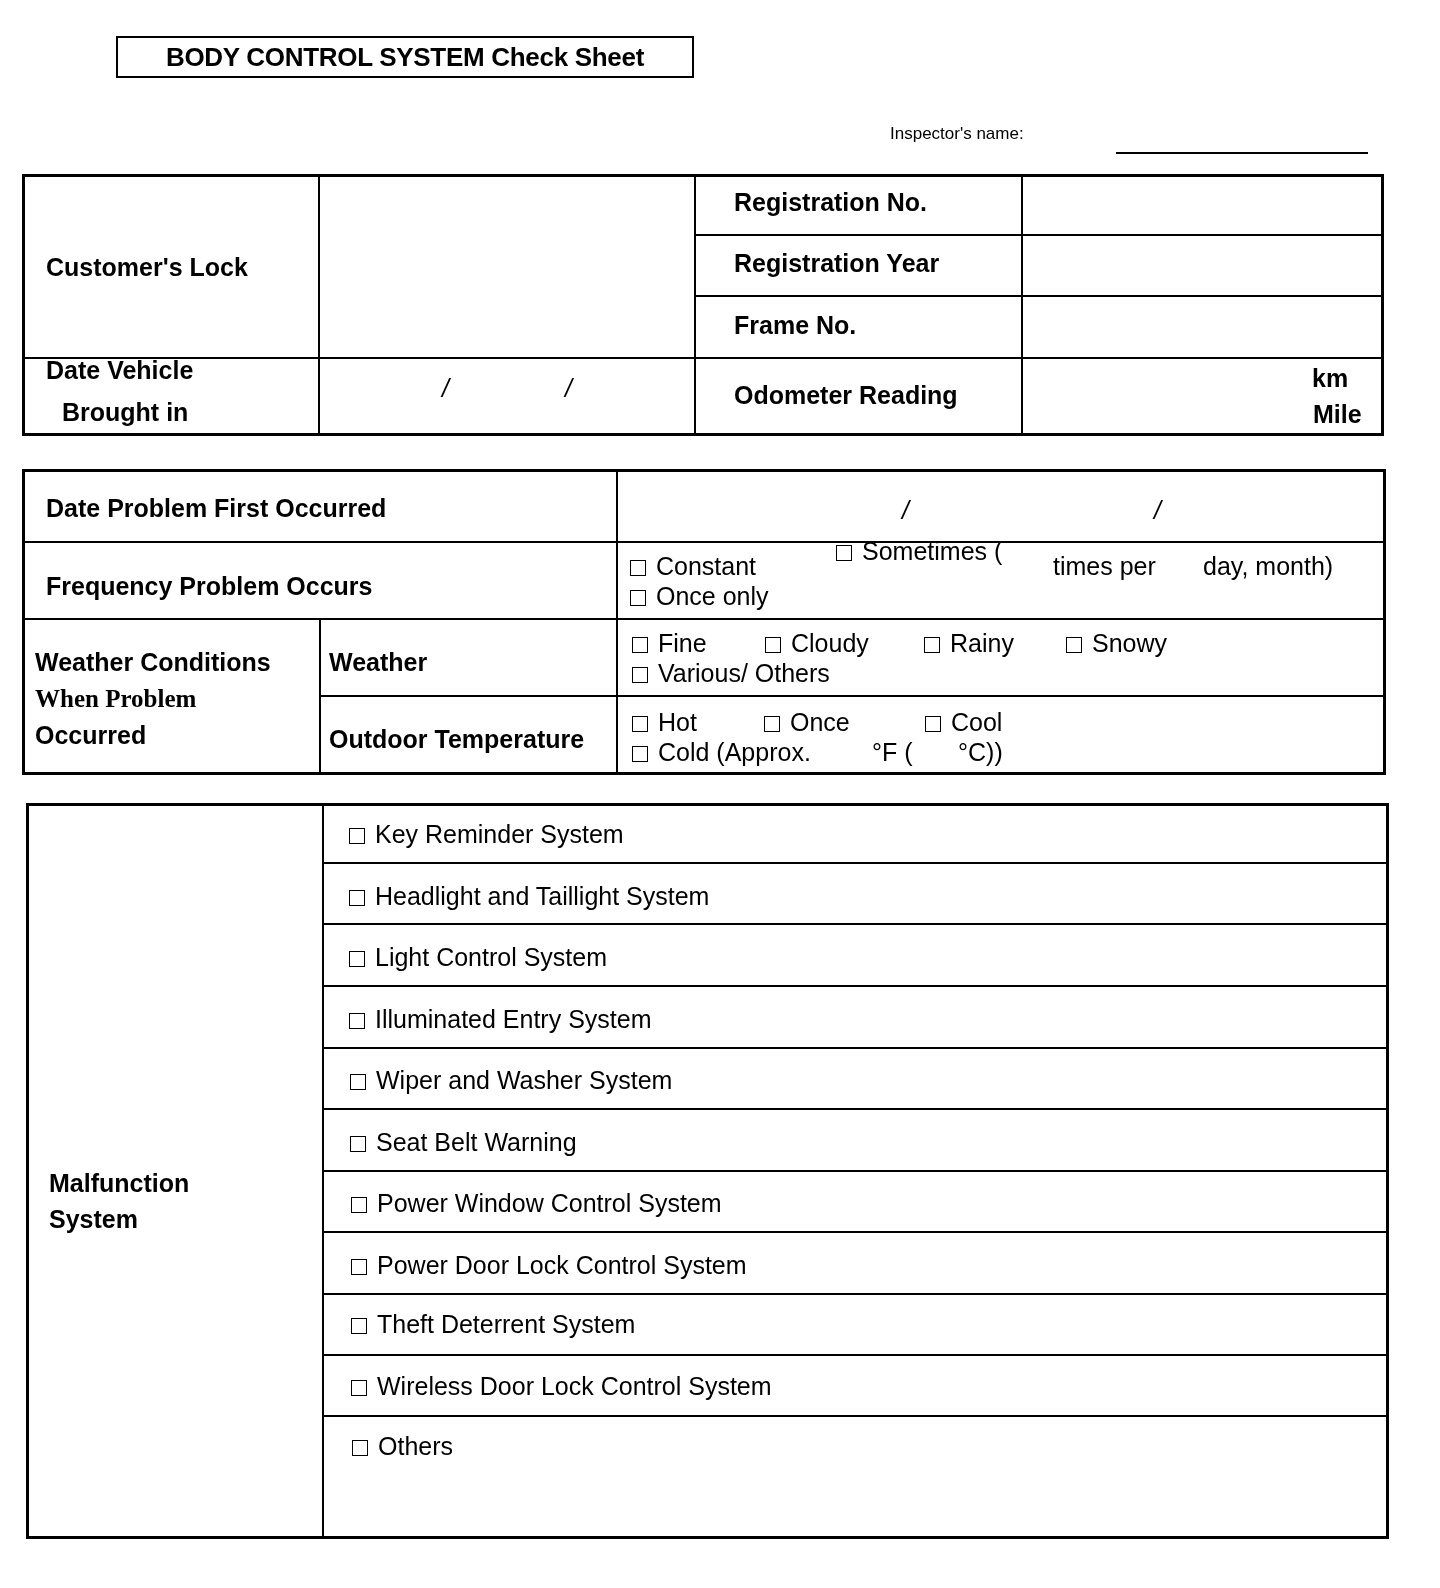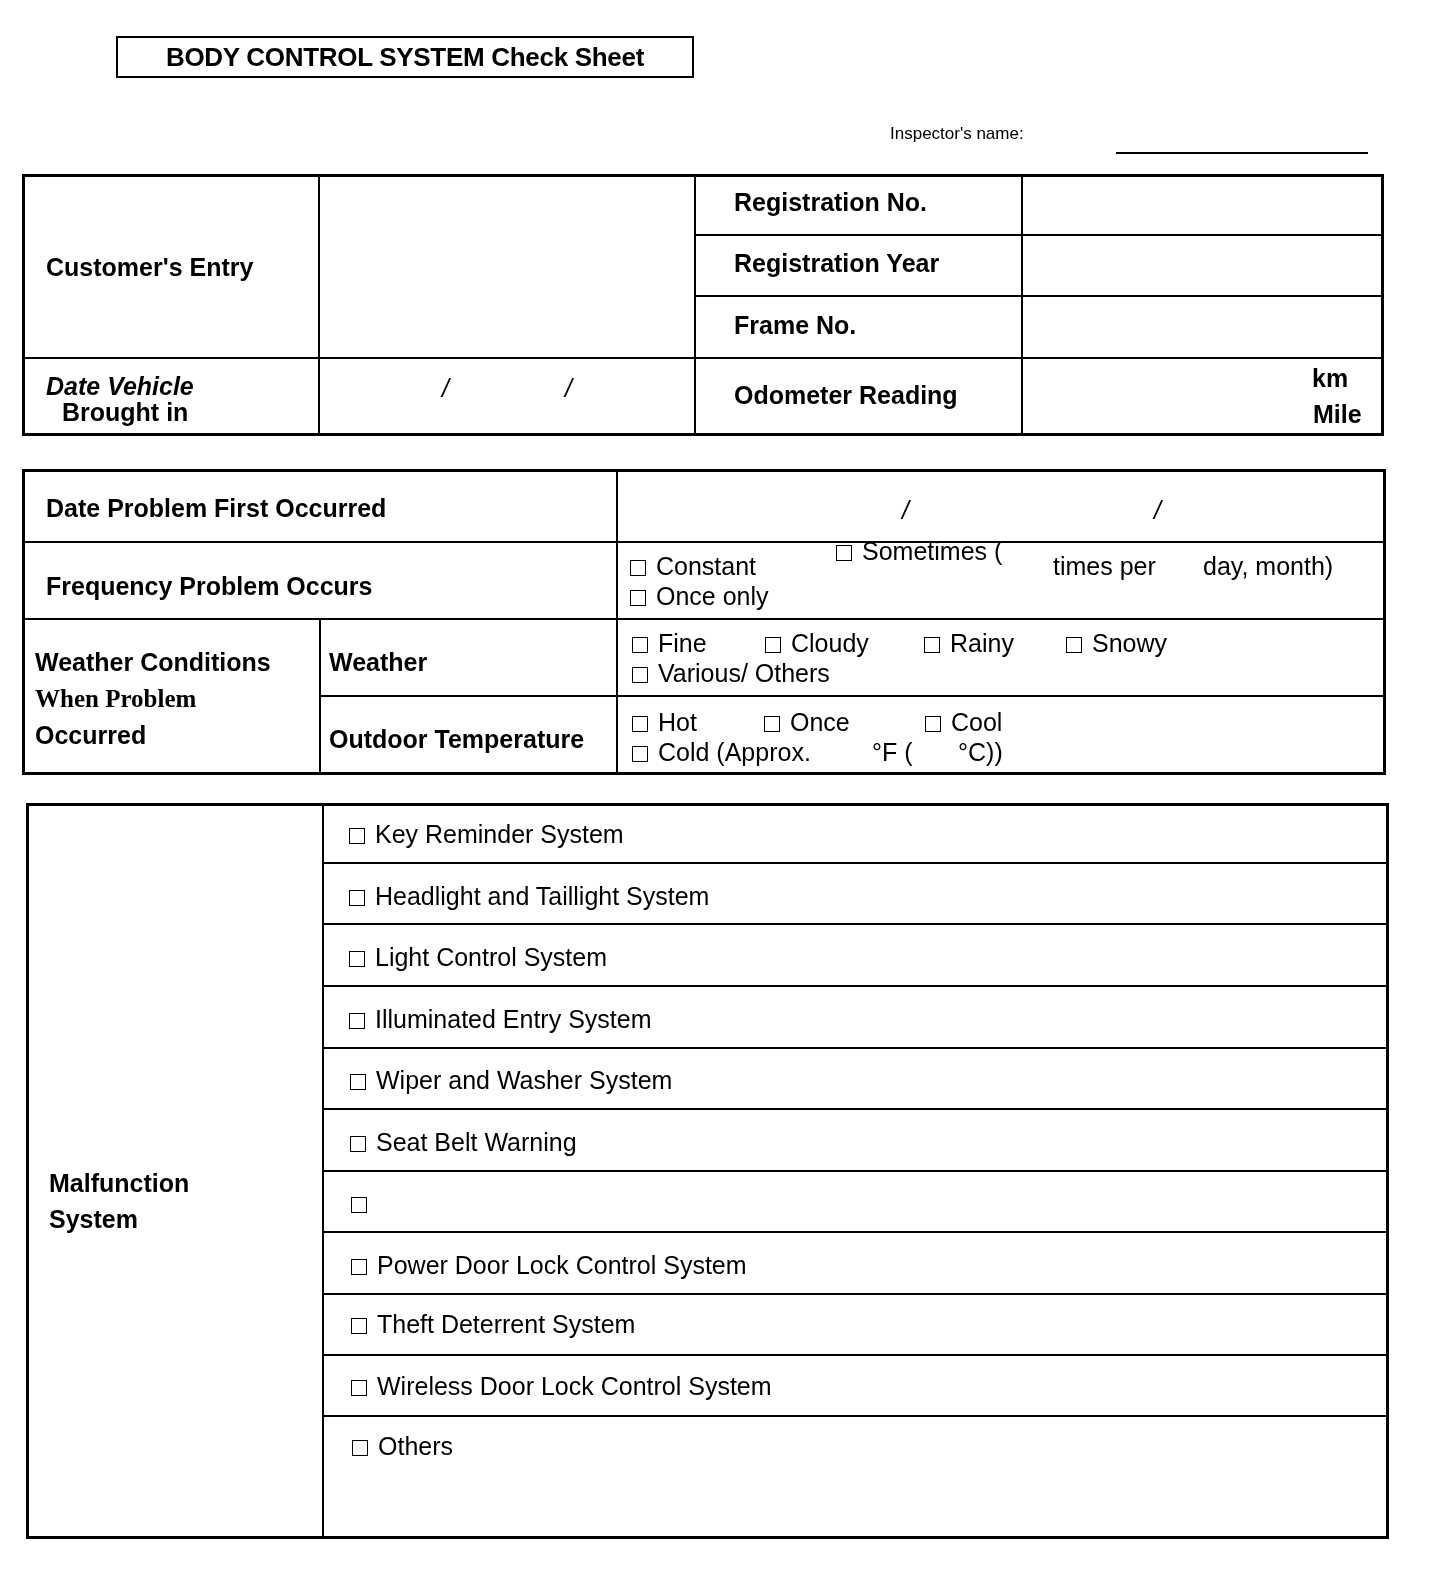--- a/index.html
+++ b/index.html
@@ -31,24 +31,24 @@
 <div class="abs insp-line"></div>
 
 <div class="tbl" style="left:22px; top:174px; width:1362px; height:262px;"></div>
 <div class="vline" style="left:318px; top:174px; height:262px;"></div>
 <div class="vline" style="left:694px; top:174px; height:262px;"></div>
 <div class="vline" style="left:1021px; top:174px; height:262px;"></div>
 <div class="hline" style="left:694px; top:234px; width:690px;"></div>
 <div class="hline" style="left:694px; top:295px; width:690px;"></div>
 <div class="hline" style="left:22px; top:357px; width:1362px;"></div>
 
-<div class="lbl" style="left:46px; top:253px;">Customer's Entry</div>
+<div class="lbl" style="left:46px; top:253px;">Customer's Lock</div>
 <div class="field" style="left:322px; top:178px; width:370px; height:178px;"></div>
 
-<div class="lbl" style="left:46px; top:372px;font-style:italic;">Date Vehicle</div>
+<div class="lbl" style="left:46px; top:356px;">Date Vehicle</div>
 <div class="lbl" style="left:62px; top:398px;">Brought in</div>
 <div class="field" style="left:322px; top:361px; width:370px; height:72px;"></div>
 <div class="slash" style="left:442px; top:374px;">/</div>
 <div class="slash" style="left:565px; top:374px;">/</div>
 
 <div class="lbl" style="left:734px; top:188px;">Registration No.</div>
 <div class="field" style="left:1025px; top:178px; width:356px; height:55px;"></div>
 <div class="lbl" style="left:734px; top:249px;">Registration Year</div>
 <div class="field" style="left:1025px; top:238px; width:356px; height:55px;"></div>
 <div class="lbl" style="left:734px; top:311px;">Frame No.</div>
@@ -148,21 +148,21 @@
 <div class="txt" style="left:349px; top:1004px;">
   <span class="cb"></span><span>Illuminated Entry System</span>
 </div>
 <div class="txt" style="left:350px; top:1065px;">
   <span class="cb"></span><span>Wiper and Washer System</span>
 </div>
 <div class="txt" style="left:350px; top:1127px;">
   <span class="cb"></span><span>Seat Belt Warning</span>
 </div>
 <div class="txt" style="left:351px; top:1188px;">
-  <span class="cb"></span>
+  <span class="cb"></span><span>Power Window Control System</span>
 </div>
 <div class="txt" style="left:351px; top:1250px;">
   <span class="cb"></span><span>Power Door Lock Control System</span>
 </div>
 <div class="txt" style="left:351px; top:1309px;">
   <span class="cb"></span><span>Theft Deterrent System</span>
 </div>
 <div class="txt" style="left:351px; top:1371px;">
   <span class="cb"></span><span>Wireless Door Lock Control System</span>
 </div>

